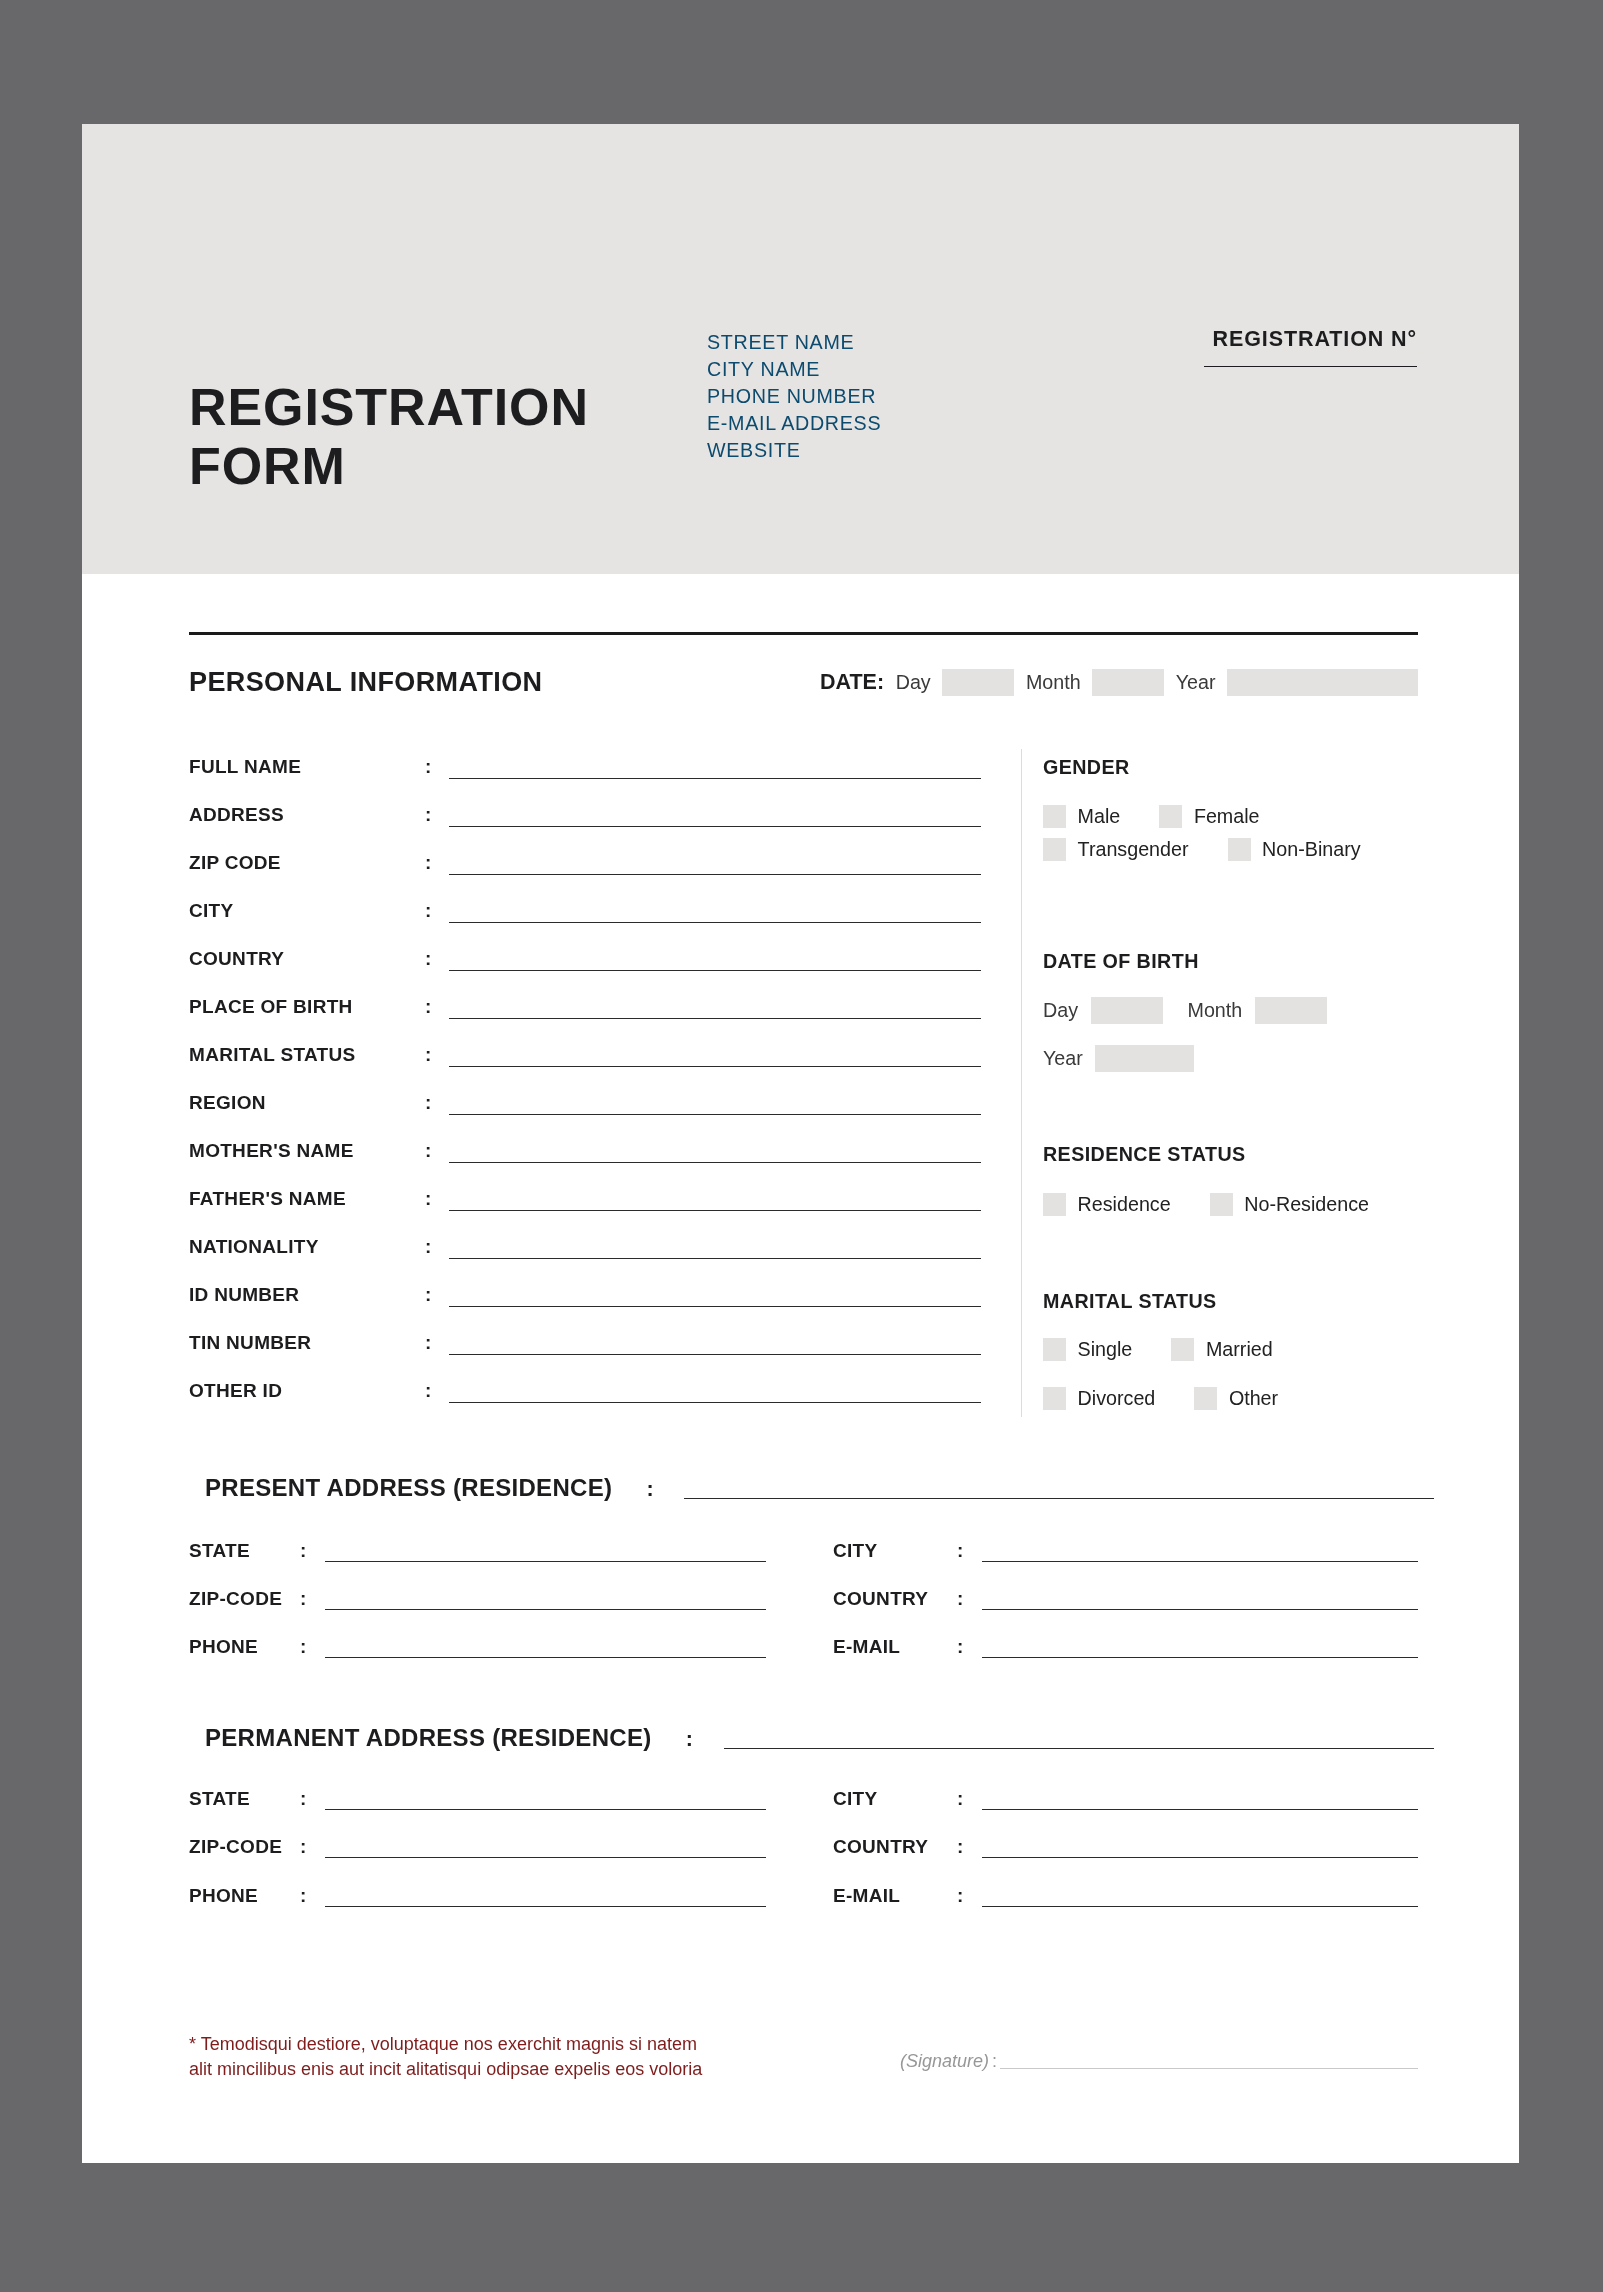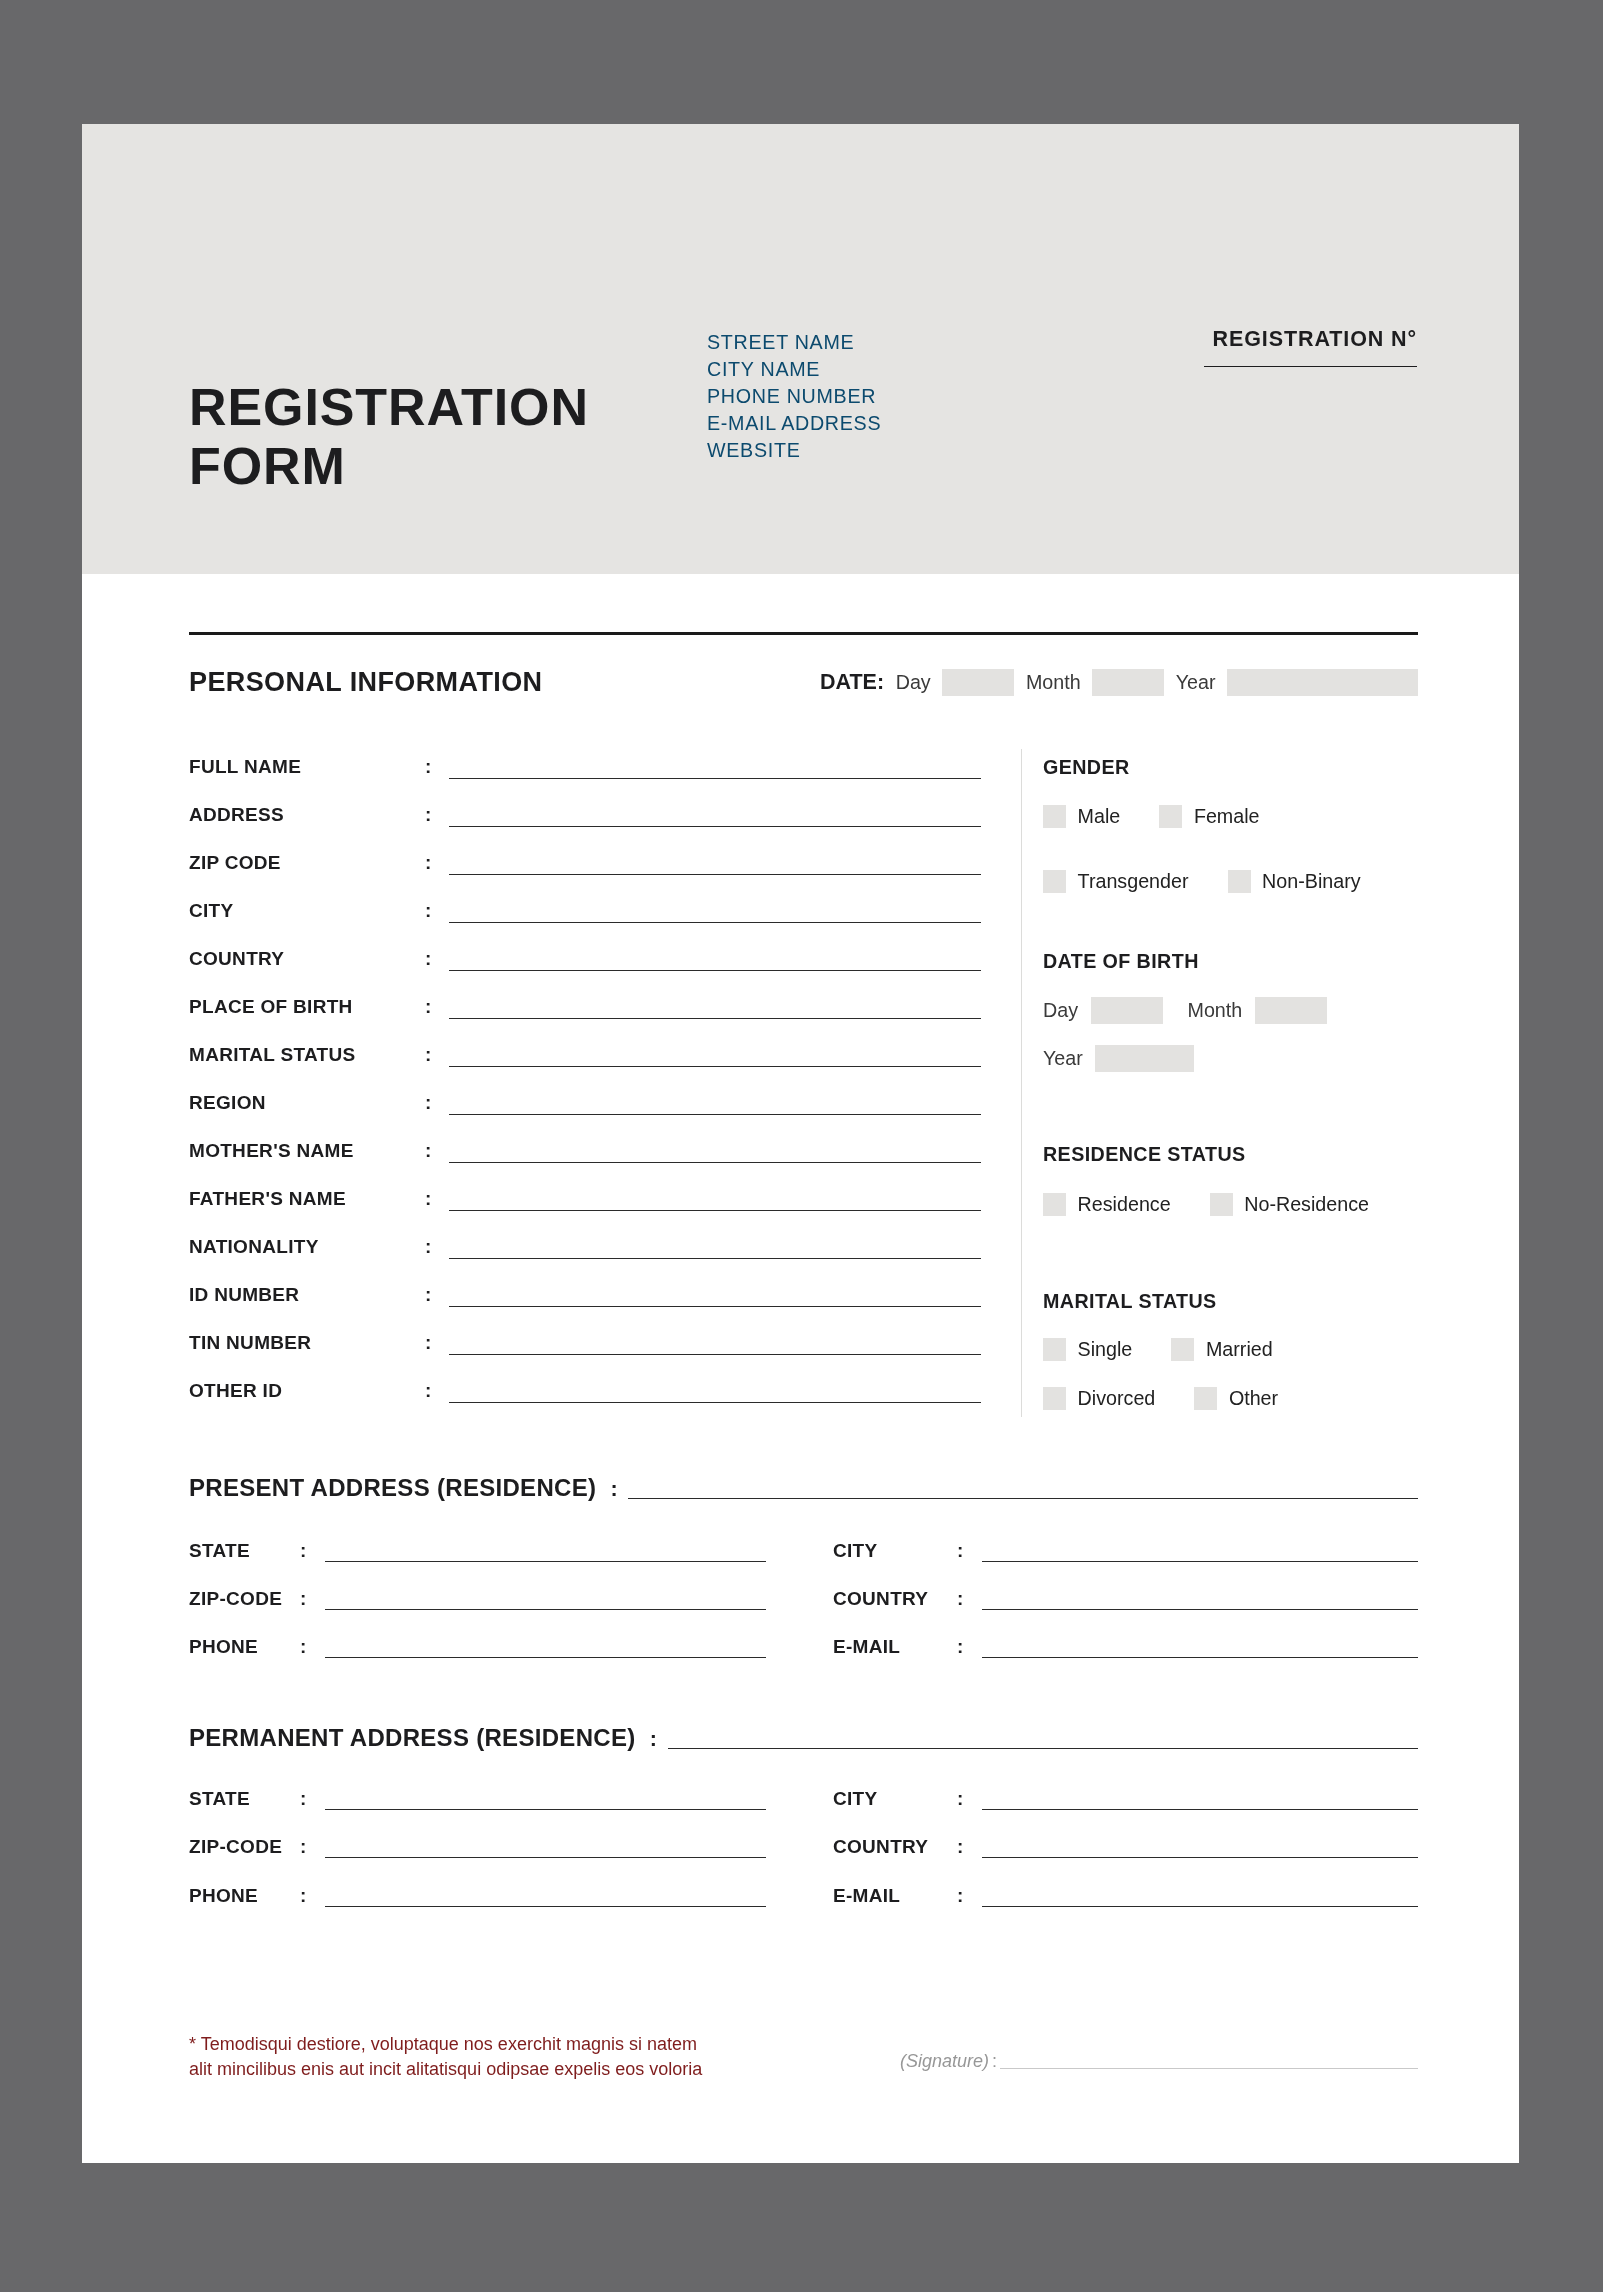--- a/index.html
+++ b/index.html
@@ -49,22 +49,22 @@
   .fline { position:absolute; left:260px; right:0; bottom:11.6px; border-bottom:1.3px solid #2b2b2b; }
   .vsep { position:absolute; left:939px; top:625px; width:0.9px; height:668px; background:#dcdcda; }
   
   .rcol { position:absolute; left:961px; top:619px; width:374px; height:681px; }
   .rhead { position:absolute; left:0; font-size:19.7px; font-weight:800; letter-spacing:0.4px; line-height:27px; }
   .copt-row { position:absolute; left:0; height:36px; display:flex; align-items:center; gap:39px; }
   .copt { display:flex; align-items:center; gap:11.6px; font-size:19.7px; color:#222; cursor:pointer; }
   .cbox { width:23px; height:23px; background:#e3e2e0; flex:0 0 auto; }
   .dob-row { position:absolute; left:0; height:36px; display:flex; align-items:center; gap:12.5px; }
   
-  .addr-head { position:absolute; left:107px; width:1229px; height:39px;
-               display:flex; align-items:flex-end; }
+  .addr-head { position:absolute; left:123px; width:1229px; height:39px;
+               display:flex; align-items:flex-end;gap:20px; }
   .ah-title { font-size:24px; font-weight:800; letter-spacing:0.3px; white-space:nowrap; line-height:36px; }
   .ah-colon { font-size:21.5px; font-weight:700; margin:0 10.7px 3.6px 14.3px; }
   .ah-line { flex:1; border-bottom:1.3px solid #2b2b2b; margin-bottom:7.2px; }
   .addr-row { position:absolute; left:107px; width:1229px; height:36px;
               display:flex; justify-content:space-between; }
   .ahalf { position:relative; }
   .ahalf.l { width:577px;text-align:center; }
   .ahalf.r { width:585px; }
   .alabel { position:absolute; left:0; top:50%; transform:translateY(-50%);
             font-size:19px; font-weight:700; letter-spacing:0.3px; }
@@ -201,21 +201,21 @@
     <div class="copt-row" style="top:55px">
       <div class="copt">
         <span class="cbox"></span>
         <span>Male</span>
       </div>
       <div class="copt">
         <span class="cbox"></span>
         <span>Female</span>
       </div>
     </div>
-    <div class="copt-row" style="top:120px">
+    <div class="copt-row" style="top:88px">
       <div class="copt">
         <span class="cbox"></span>
         <span>Transgender</span>
       </div>
       <div class="copt">
         <span class="cbox"></span>
         <span>Non-Binary</span>
       </div>
     </div>
 

